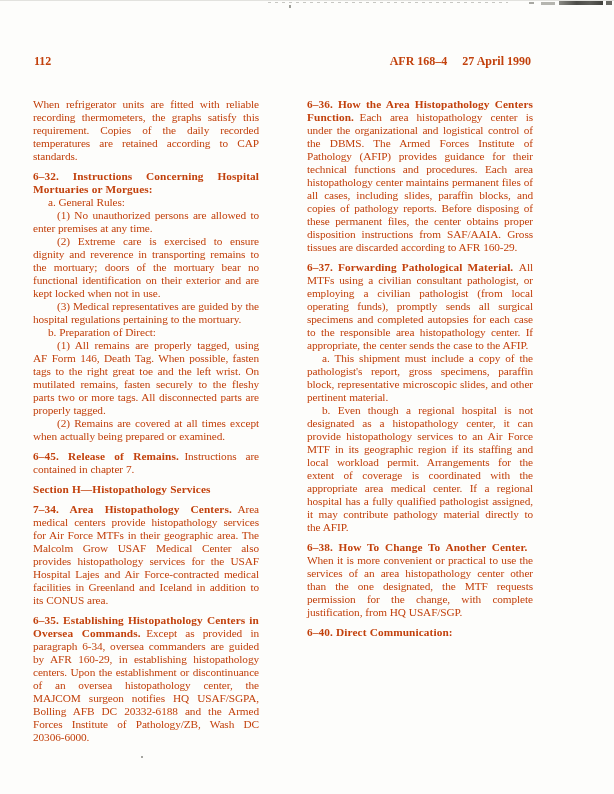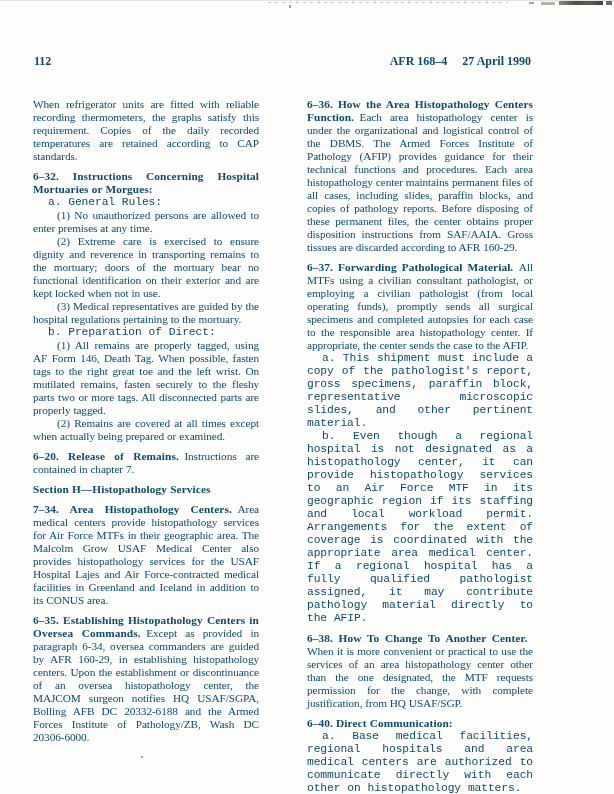--- a/index.html
+++ b/index.html
@@ -1,21 +1,21 @@
 <!DOCTYPE html>
 <html><head>
 <meta charset="utf-8">
 <style>
   * { margin:0; padding:0; box-sizing:border-box; }
   html,body { background:#e9e9e7; }
   .page {
     position:relative; width:614px; height:794px; margin:0 auto;
     background:#fdfdfb; overflow:hidden;
     font-family:"Liberation Serif","DejaVu Serif",serif;
-    color:#0c4a6e;
+    color:#c2410c;
     -webkit-font-smoothing:antialiased;
   }
   
   .art { position:absolute; pointer-events:none; }
   .art-topline   { top:0;  left:0;   width:614px; height:1px; background:#e2e2de; }
   .art-dotline   { top:2px; left:268px; width:240px; height:1px;
                    background:repeating-linear-gradient(90deg,#c7c7c2 0 3px,transparent 3px 7px); }
   .art-seg1 { top:2px; left:529px; width:5px;  height:2px; background:#a8a8a2; }
   .art-seg2 { top:2px; left:541px; width:14px; height:3px; background:#b5b5af; }
   .art-seg3 { top:1px; left:559px; width:44px; height:4px;
@@ -31,21 +31,21 @@
   }
   .hdr-right { display:flex; gap:15px;margin-top:23px; }
 
   .columns {
     position:absolute; top:54px; left:33px;
     display:flex; gap:48px;
   }
   .col { width:226px; font-size:11.3px; line-height:13px;
          text-align:justify; letter-spacing:-0.1px; word-spacing:0.2px;margin-top:44px; }
   .para { text-indent:0; }
-  .para.ind-1 { text-indent:15px;font-family:Liberation Mono, monospace; }
+  .para.ind-1 { text-indent:15px; }
   .para.ind-2 { text-indent:24px; }
   .para.gap   { margin-top:7px; }
   .para b { font-weight:700; letter-spacing:0.1px; }
 </style>
 </head>
 <body>
 
 <div class="page">
 
   <div class="art art-topline"></div>
@@ -69,29 +69,28 @@
     <section class="col" id="col-left">
         <p class="para ind-0">When refrigerator units are fitted with reliable recording thermometers, the graphs satisfy this requirement. Copies of the daily recorded temperatures are retained according to CAP standards.</p>
         <p class="para ind-0 gap"><b>6–32. Instructions Concerning Hospital Mortuaries or Morgues:</b></p>
         <p class="para ind-1">a. General Rules:</p>
         <p class="para ind-2">(1) No unauthorized persons are allowed to enter premises at any time.</p>
         <p class="para ind-2">(2) Extreme care is exercised to ensure dignity and reverence in transporting remains to the mortuary; doors of the mortuary bear no functional identification on their exterior and are kept locked when not in use.</p>
         <p class="para ind-2">(3) Medical representatives are guided by the hospital regulations pertaining to the mortuary.</p>
         <p class="para ind-1">b. Preparation of Direct:</p>
         <p class="para ind-2">(1) All remains are properly tagged, using AF Form 146, Death Tag. When possible, fasten tags to the right great toe and the left wrist. On mutilated remains, fasten securely to the fleshy parts two or more tags. All disconnected parts are properly tagged.</p>
         <p class="para ind-2">(2) Remains are covered at all times except when actually being prepared or examined.</p>
-        <p class="para ind-0 gap"><b>6–20. Release of Remains.</b> Instructions are contained in chapter 7.</p>
+        <p class="para ind-0 gap"><b>6–45. Release of Remains.</b> Instructions are contained in chapter 7.</p>
         <p class="para ind-0 gap"><b>Section H—Histopathology Services</b></p>
         <p class="para ind-0 gap"><b>7–34. Area Histopathology Centers.</b> Area medical centers provide histopathology services for Air Force MTFs in their geographic area. The Malcolm Grow USAF Medical Center also provides histopathology services for the USAF Hospital Lajes and Air Force-contracted medical facilities in Greenland and Iceland in addition to its CONUS area.</p>
         <p class="para ind-0 gap"><b>6–35. Establishing Histopathology Centers in Oversea Commands.</b> Except as provided in paragraph 6-34, oversea commanders are guided by AFR 160-29, in establishing histopathology centers. Upon the establishment or discontinuance of an oversea histopathology center, the MAJCOM surgeon notifies HQ USAF/SGPA, Bolling AFB DC 20332-6188 and the Armed Forces Institute of Pathology/ZB, Wash DC 20306-6000.</p>
       </section>
     <section class="col" id="col-right">
         <p class="para ind-0"><b>6–36. How the Area Histopathology Centers Function.</b> Each area histopathology center is under the organizational and logistical control of the DBMS. The Armed Forces Institute of Pathology (AFIP) provides guidance for their technical functions and procedures. Each area histopathology center maintains permanent files of all cases, including slides, paraffin blocks, and copies of pathology reports. Before disposing of these permanent files, the center obtains proper disposition instructions from SAF/AAIA. Gross tissues are discarded according to AFR 160-29.</p>
         <p class="para ind-0 gap"><b>6–37. Forwarding Pathological Material.</b> All MTFs using a civilian consultant pathologist, or employing a civilian pathologist (from local operating funds), promptly sends all surgical specimens and completed autopsies for each case to the responsible area histopathology center. If appropriate, the center sends the case to the AFIP.</p>
         <p class="para ind-1">a. This shipment must include a copy of the pathologist's report, gross specimens, paraffin block, representative microscopic slides, and other pertinent material.</p>
         <p class="para ind-1">b. Even though a regional hospital is not designated as a histopathology center, it can provide histopathology services to an Air Force MTF in its geographic region if its staffing and local workload permit. Arrangements for the extent of coverage is coordinated with the appropriate area medical center. If a regional hospital has a fully qualified pathologist assigned, it may contribute pathology material directly to the AFIP.</p>
         <p class="para ind-0 gap"><b>6–38. How To Change To Another Center.</b> When it is more convenient or practical to use the services of an area histopathology center other than the one designated, the MTF requests permission for the change, with complete justification, from HQ USAF/SGP.</p>
         <p class="para ind-0 gap"><b>6–40. Direct Communication:</b></p>
-        <p class="para ind-1">a. Base medical facilities, regional hospitals and area medical centers are authorized to communicate directly with each other on histopathology matters.</p>
       </section>
   </main>
 
 </div>
 
 </body></html>

